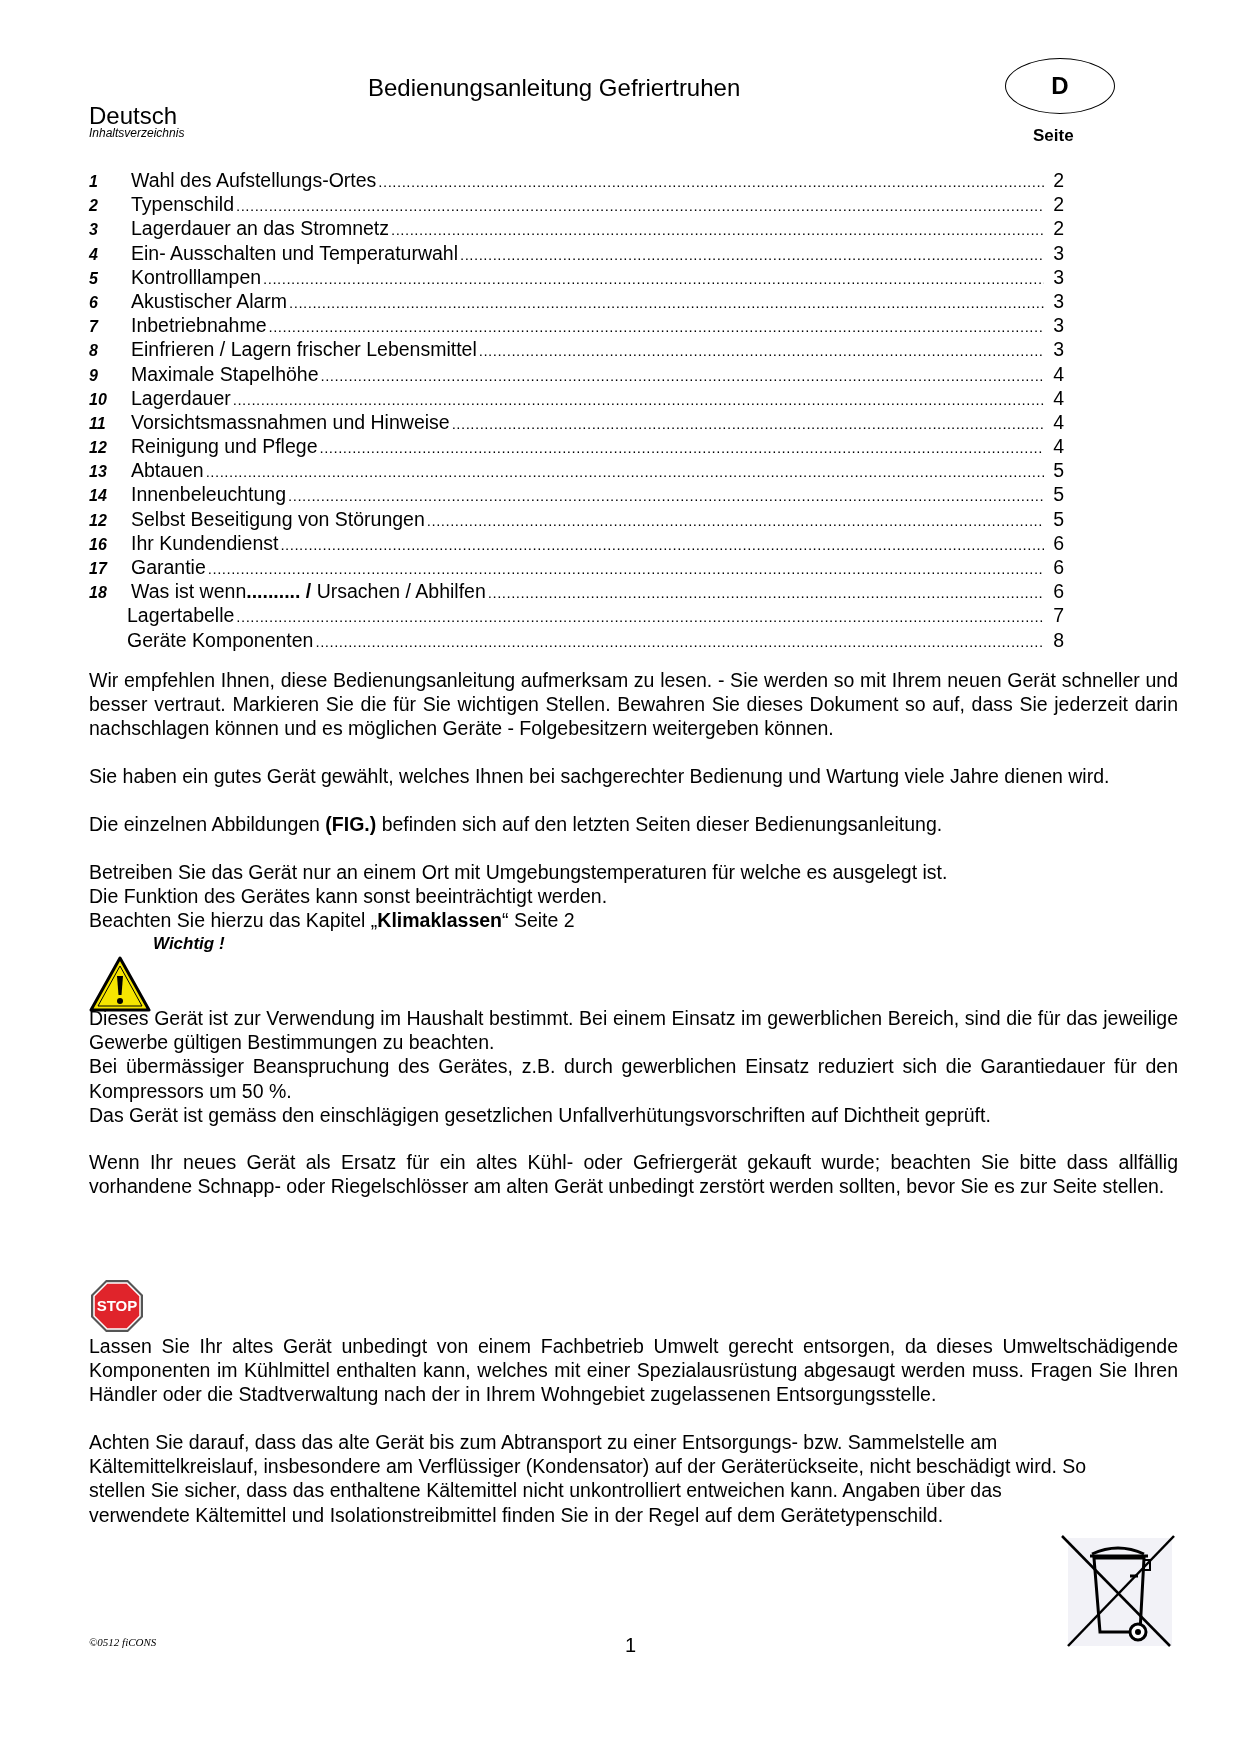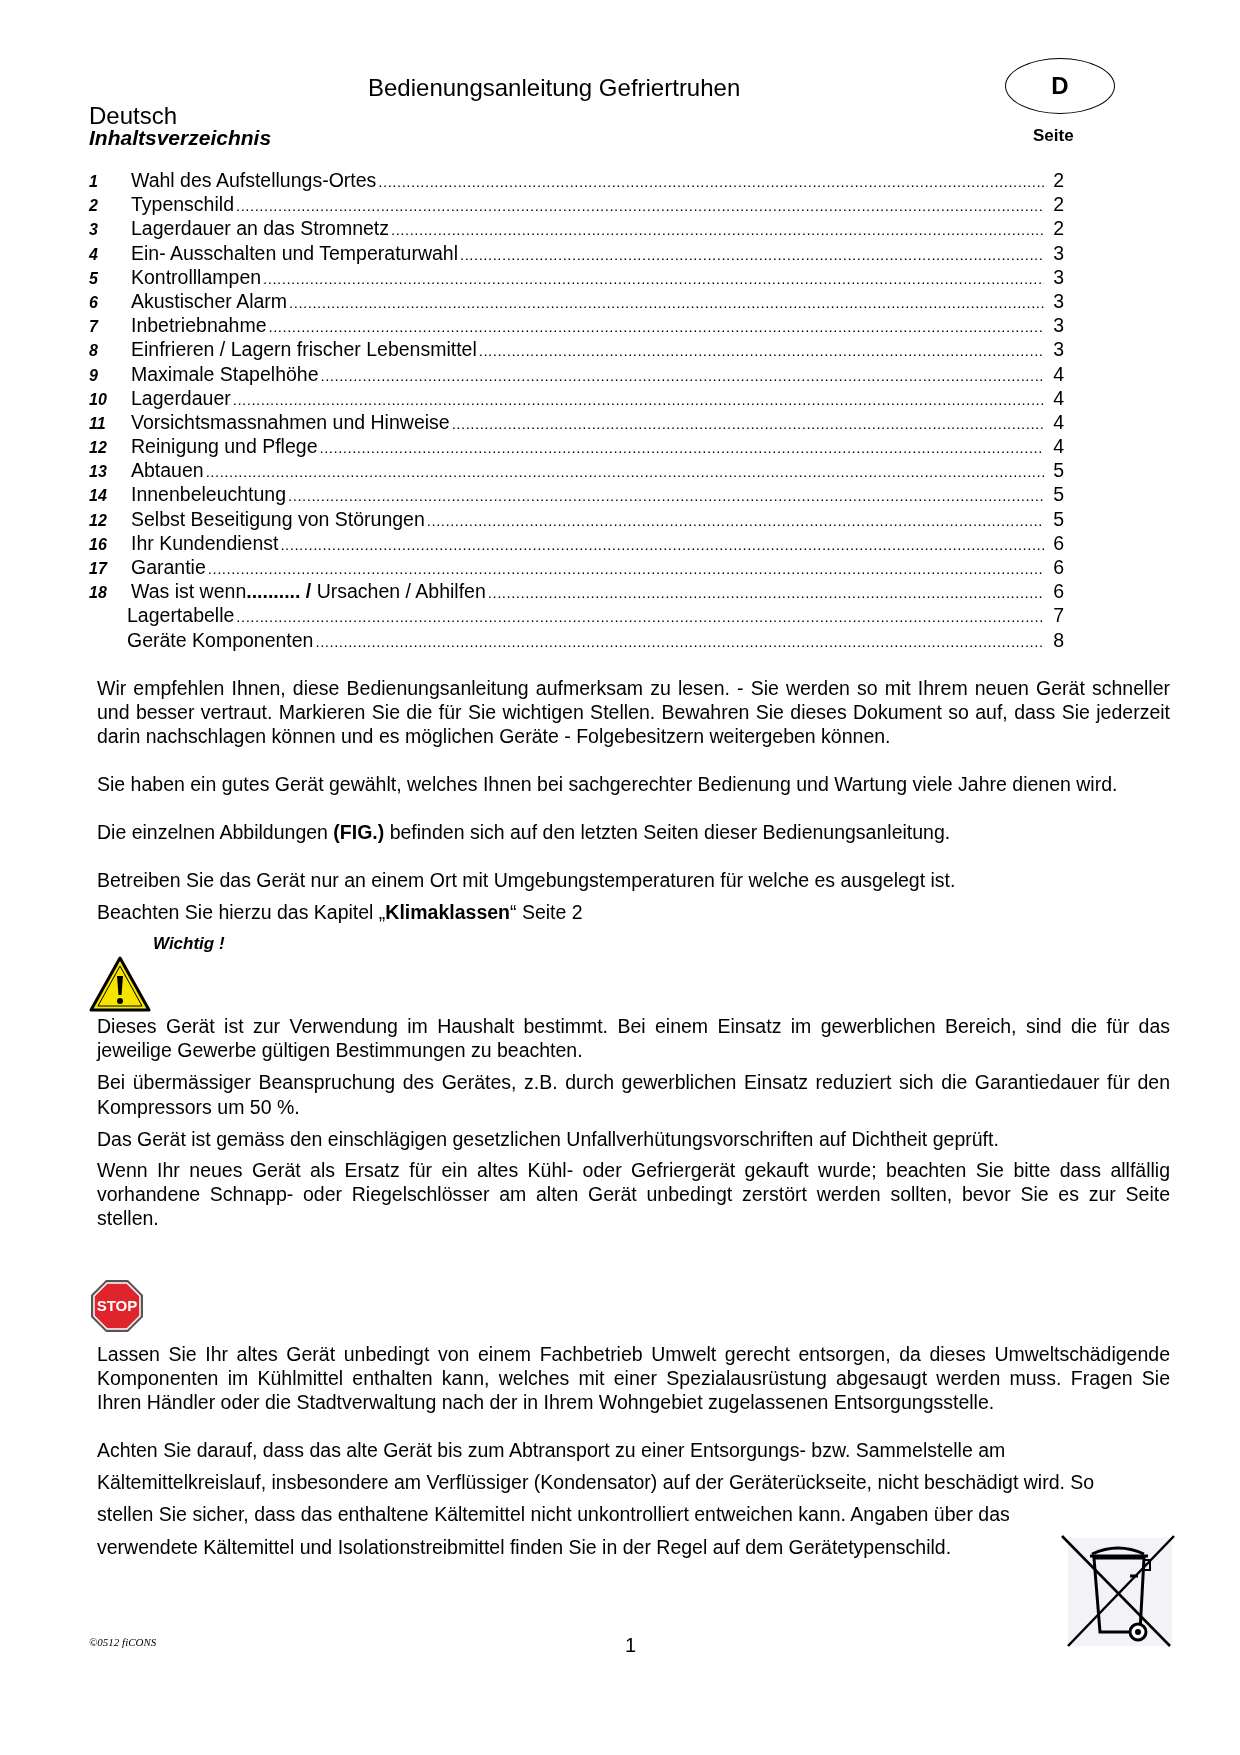--- a/index.html
+++ b/index.html
@@ -13,21 +13,21 @@
   }
   .abs { position: absolute; }
   .hdr-lang { left: 89px; top: 74px; font-size: 24px; margin-top: 28px; }
   .hdr-title { left: 368px; top: 74px; font-size: 24px; }
   .badge {
     left: 1005px; top: 58px; width: 110px; height: 56px;
     border: 1.5px solid #000; border-radius: 50%;
     display: flex; align-items: center; justify-content: center;
     font-weight: bold; font-size: 24px;
   }
-  .toc-head { left: 89px; top: 126px; font-size: 21px; font-weight: bold; font-style: italic; }
+  .toc-head { left: 89px; top: 126px; font-size: 12px; font-weight: normal; font-style: italic; }
   .toc-seite { left: 1033px; top: 126px; font-size: 17px; font-weight: bold; }
 
   .toc { left: 89px; top: 168px; width: 975px; }
   .toc-row {
     display: flex; align-items: baseline;
     height: 24.2px; line-height: 24.2px;
   }
   .toc-num {
     width: 42px; font-size: 16px; font-weight: bold; font-style: italic;
   }
@@ -38,21 +38,21 @@
     flex: 1; overflow: hidden; white-space: nowrap;
     margin: 0 4px 0 2px; font-size: 15px; letter-spacing: 0.5px;
   }
   .toc-dots::after {
     content: "..............................................................................................................................................................................................................................................................................";
   }
   .toc-page { width: 16px; text-align: right; }
 
   .para { left: 89px; width: 1089px; line-height: 24.2px; }
   .justify { text-align: justify; }
-  .para p { margin: 8px; }
+  .para p { margin: 0; }
   .para b { font-weight: bold; }
 
   .warn-icon { left: 89px; top: 956px; width: 62px; height: 56px; }
   .warn-label { left: 153px; top: 934px; font-size: 17px; font-weight: bold; font-style: italic; }
 
   .stop-icon { left: 89px; top: 1278px; width: 56px; height: 56px; }
 
   .weee-icon { left: 1060px; top: 1532px; width: 118px; height: 118px; }
 
   .footer-copy { left: 89px; top: 1636px; font-family: "Liberation Serif", serif; font-size: 11px; font-style: italic; }
@@ -197,20 +197,21 @@
   <p>Wir empfehlen Ihnen, diese Bedienungsanleitung aufmerksam zu lesen. - Sie werden so mit Ihrem neuen Gerät schneller und besser vertraut. Markieren Sie die für Sie wichtigen Stellen. Bewahren Sie dieses Dokument so auf, dass Sie jederzeit darin nachschlagen können und es möglichen Geräte - Folgebesitzern weitergeben können.</p>
 </div>
 <div class="abs para justify" style="top: 764px;">
   <p>Sie haben ein gutes Gerät gewählt, welches Ihnen bei sachgerechter Bedienung und Wartung viele Jahre dienen wird.</p>
 </div>
 <div class="abs para" style="top: 812px;">
   <p><span>Die einzelnen Abbildungen </span><b>(FIG.)</b><span> befinden sich auf den letzten Seiten dieser Bedienungsanleitung.</span></p>
 </div>
 <div class="abs para" style="top: 860px;">
   <p>Betreiben Sie das Gerät nur an einem Ort mit  Umgebungstemperaturen für welche es ausgelegt ist.</p>
+  <p>Die Funktion des Gerätes kann sonst beeinträchtigt werden.</p>
   <p><span>Beachten Sie hierzu das Kapitel „</span><b>Klimaklassen</b><span>“ Seite 2</span></p>
 </div>
 
 <div class="abs warn-icon">
   <svg width="62" height="56" viewBox="0 0 62 56">
     <polygon points="31,2 60,54 2,54" fill="#f5e400" stroke="#000" stroke-width="3" stroke-linejoin="round"></polygon>
     <polygon points="31,10 53,50 9,50" fill="none" stroke="#000" stroke-width="1"></polygon>
     <path d="M28 20 L34 20 L32.5 39 L29.5 39 Z" fill="#000"></path>
     <circle cx="31" cy="45" r="3" fill="#000"></circle>
   </svg>

